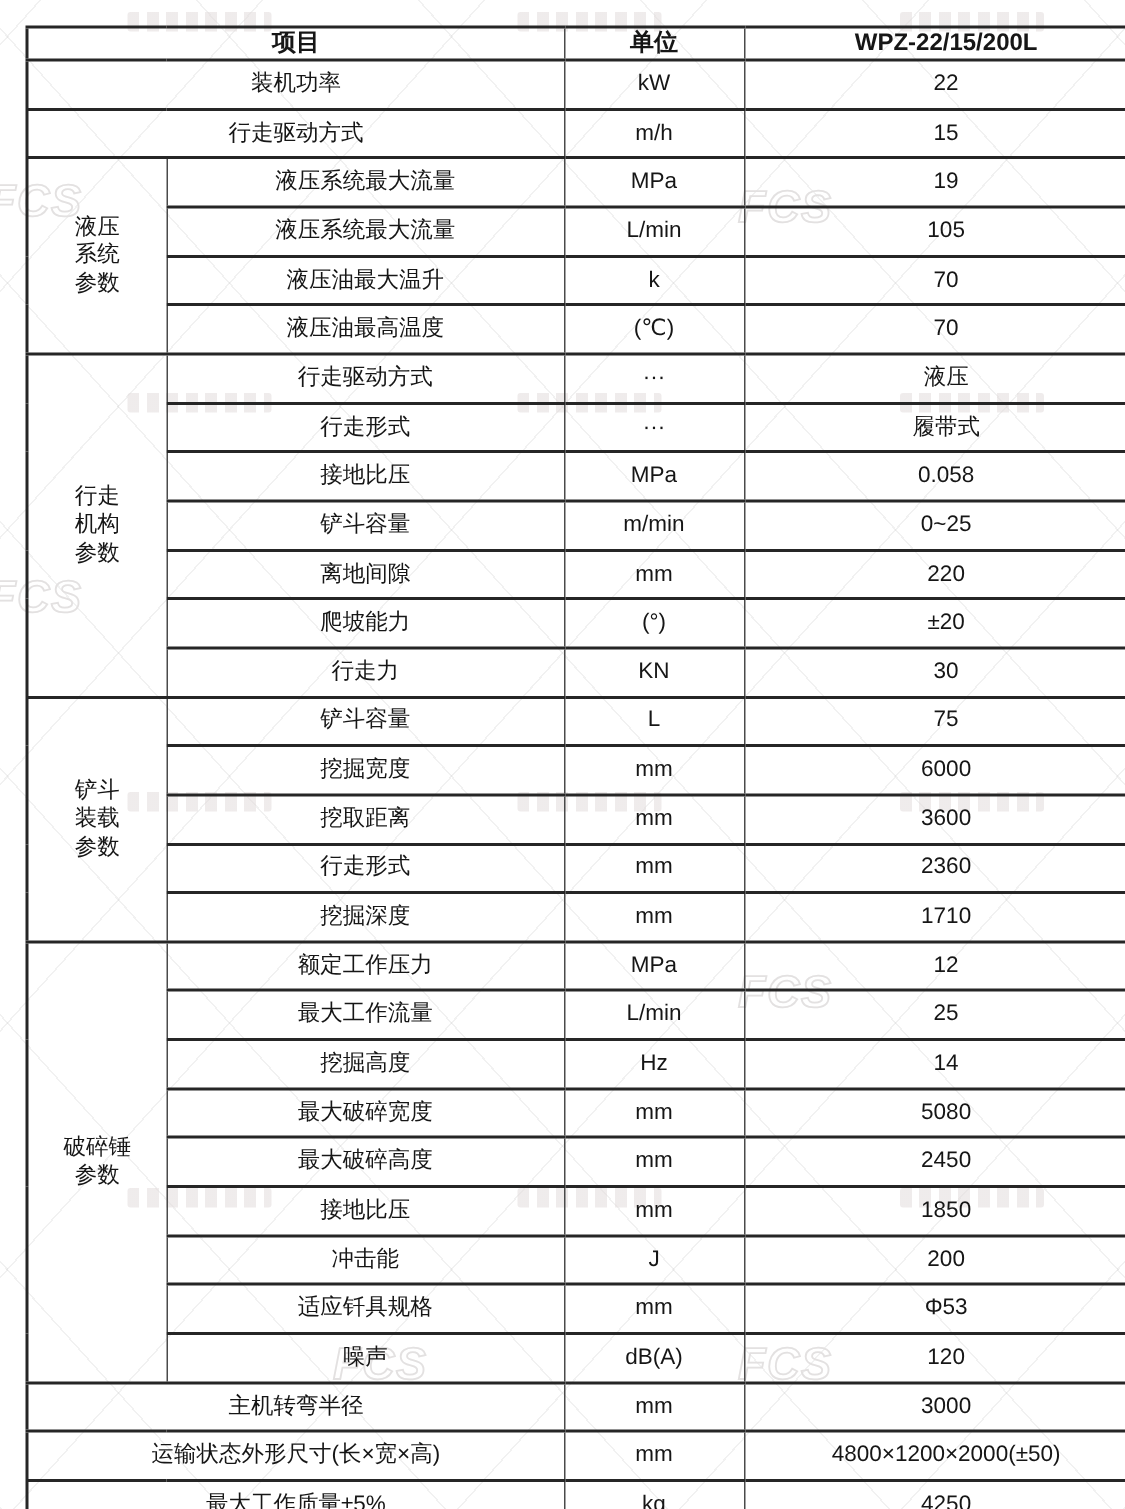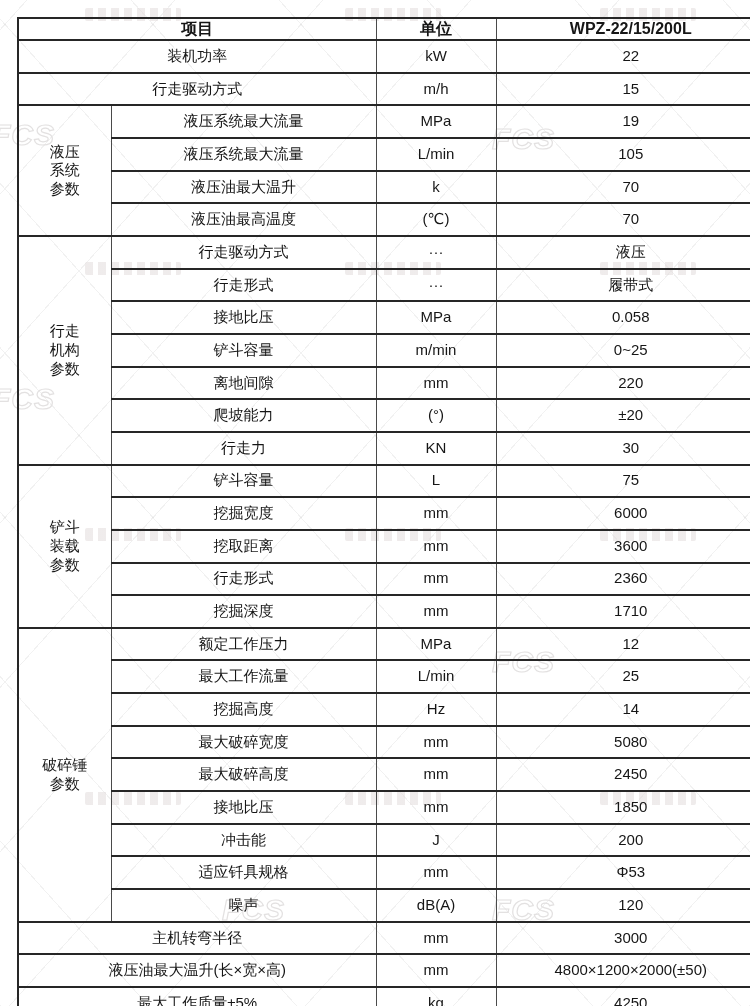--- a/index.html
+++ b/index.html
@@ -247,21 +247,21 @@
           <td>噪声</td>
           <td>dB(A)</td>
           <td>120</td>
         </tr>
         <tr>
           <td colspan="2">主机转弯半径</td>
           <td>mm</td>
           <td>3000</td>
         </tr>
         <tr>
-          <td colspan="2">液压油最大温升(长×宽×高)</td>
+          <td colspan="2">运输状态外形尺寸(长×宽×高)</td>
           <td>mm</td>
           <td>4800×1200×2000(±50)</td>
         </tr>
         <tr>
           <td colspan="2">最大工作质量±5%</td>
           <td>kg</td>
           <td>4250</td>
         </tr>
       </tbody>
   </table>

